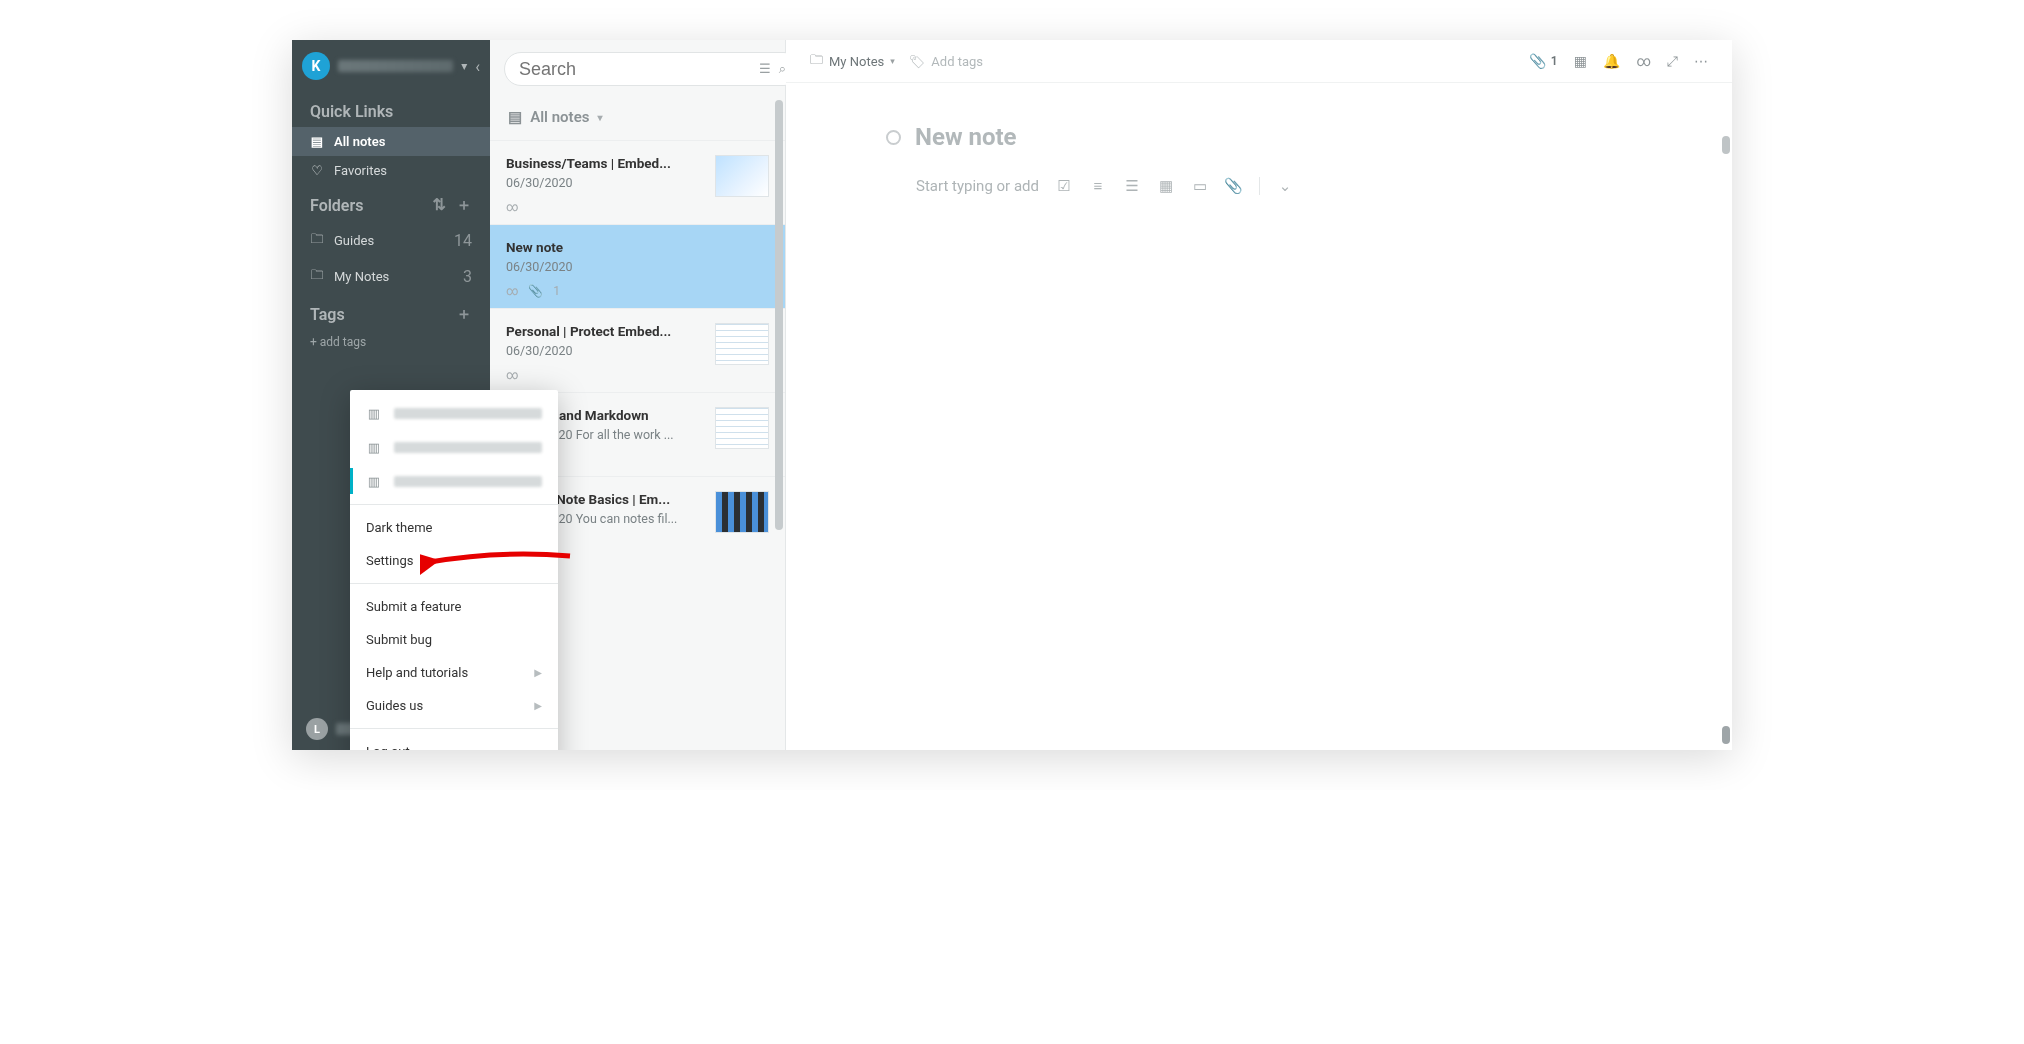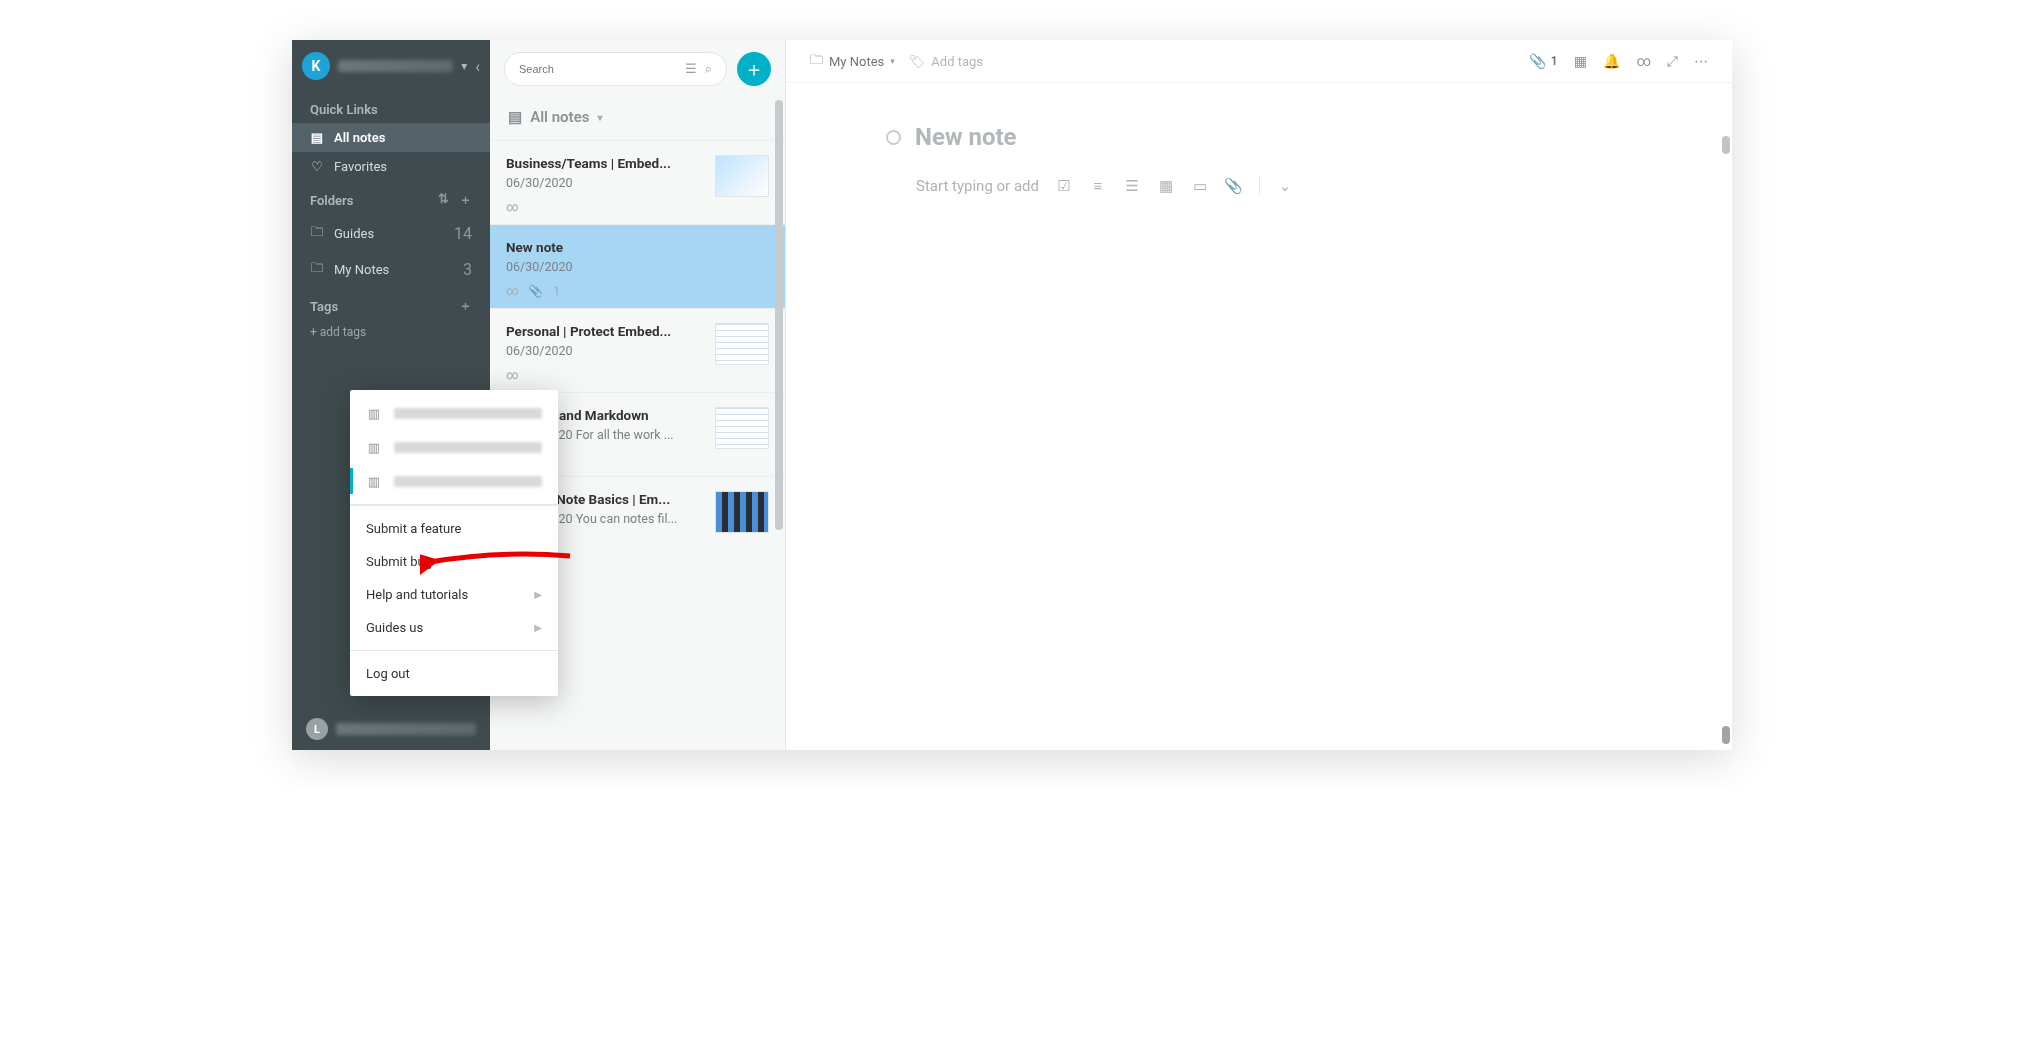--- a/index.html
+++ b/index.html
@@ -46,21 +46,21 @@
   .user-block { flex: 1; }
   .blur-strip {
     background: linear-gradient(90deg,#6b777a 0%,#5e6a6d 100%);
     height: 12px; border-radius: 2px; filter: blur(2px);
   }
   .sb-header .caret { color: #b0b6b8; font-size: 12px; cursor: pointer; }
   .sb-header .collapse { color: #b0b6b8; font-size: 16px; cursor: pointer; }
 
   .sb-section-title {
     padding: 10px 18px 6px;
-    font-size: 13px; font-weight: 600; color: #b0b6b8;
+    font-size: 16px; font-weight: 600; color: #b0b6b8;
     display: flex; align-items: center; justify-content: space-between;
   }
   .sb-item {
     display: flex; align-items: center; gap: 10px;
     padding: 7px 18px; cursor: pointer;
     color: #d5d9da;
   }
   .sb-item.active { background: #54626a; color: #fff; font-weight: 600; }
   .sb-item .icn { width: 14px; text-align: center; font-size: 13px; }
   .sb-item .cnt { margin-left: auto; color: #8e9699; font-size: 16px; }
@@ -115,21 +115,21 @@
   }
   .list-top {
     display:flex; align-items:center; gap:10px;
     padding: 12px 14px;
   }
   .search-box {
     flex:1; height: 34px; border:1px solid #e1e4e5; border-radius: 20px;
     background:#fff; display:flex; align-items:center; padding:0 14px;
     color:#9aa0a2; font-size:13px; gap:8px;
   }
-  .search-box input { border:none; outline:none; flex:1; font-size:11px; background:transparent; }
+  .search-box input { border:none; outline:none; flex:1; font-size:18px; background:transparent; }
   .search-tools { display:flex; gap:8px; color:#9aa0a2; font-size:13px; }
   .add-btn {
     width:34px; height:34px; border-radius:50%; background:#00b1c7;
     color:#fff; display:flex; align-items:center; justify-content:center;
     font-size:20px; cursor:pointer;
   }
   .list-header {
     display:flex; align-items:center; gap:8px; padding: 10px 18px 14px;
     color:#8b9295; font-weight:600; font-size:15px;
   }
@@ -283,20 +283,28 @@
       <div class="menu-item">
         <span class="mi-icon">▥</span>
         <span class="mi-blur" style="width:55%"></span>
       </div>
       <div class="menu-item active-org">
         <span class="mi-icon">▥</span>
         <span class="mi-blur"></span>
       </div>
     </div>
     <div class="menu-divider"></div>
+    <div class="menu-section">
+      <div class="menu-item">
+        <span>Dark theme</span>
+      </div>
+      <div class="menu-item">
+        <span>Settings</span>
+      </div>
+    </div>
     <div class="menu-divider"></div>
     <div class="menu-section">
       <div class="menu-item">
         <span>Submit a feature</span>
       </div>
       <div class="menu-item">
         <span>Submit bug</span>
       </div>
       <div class="menu-item">
         <span>Help and tutorials</span>

